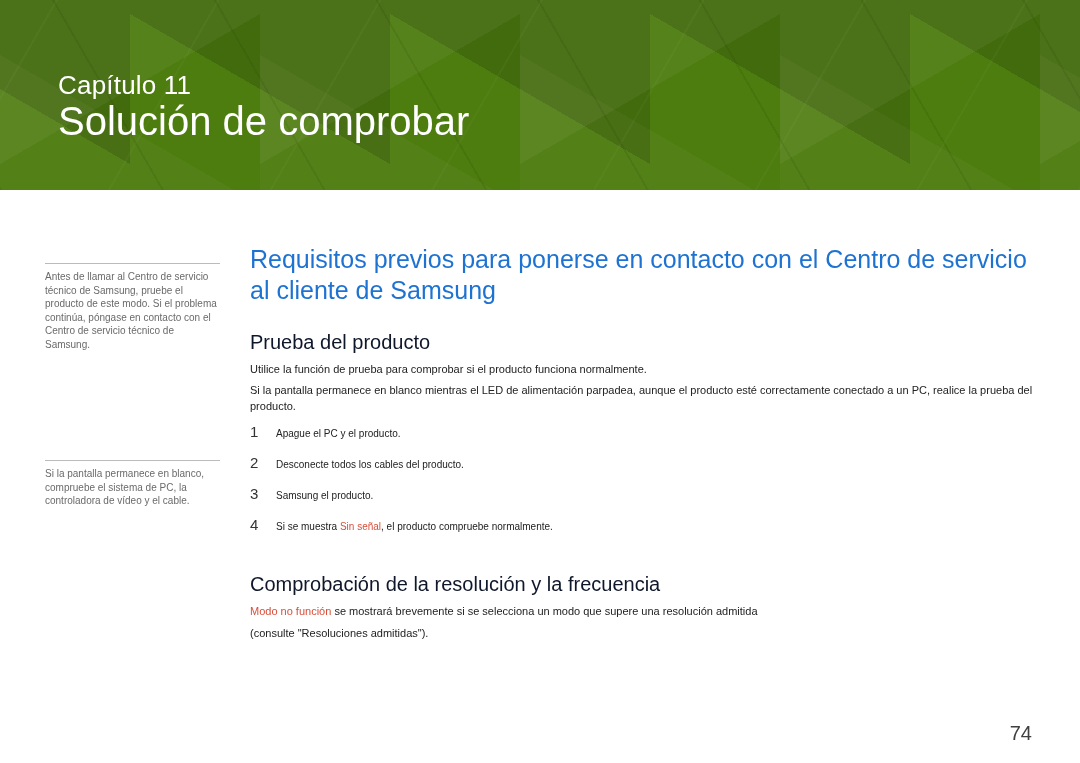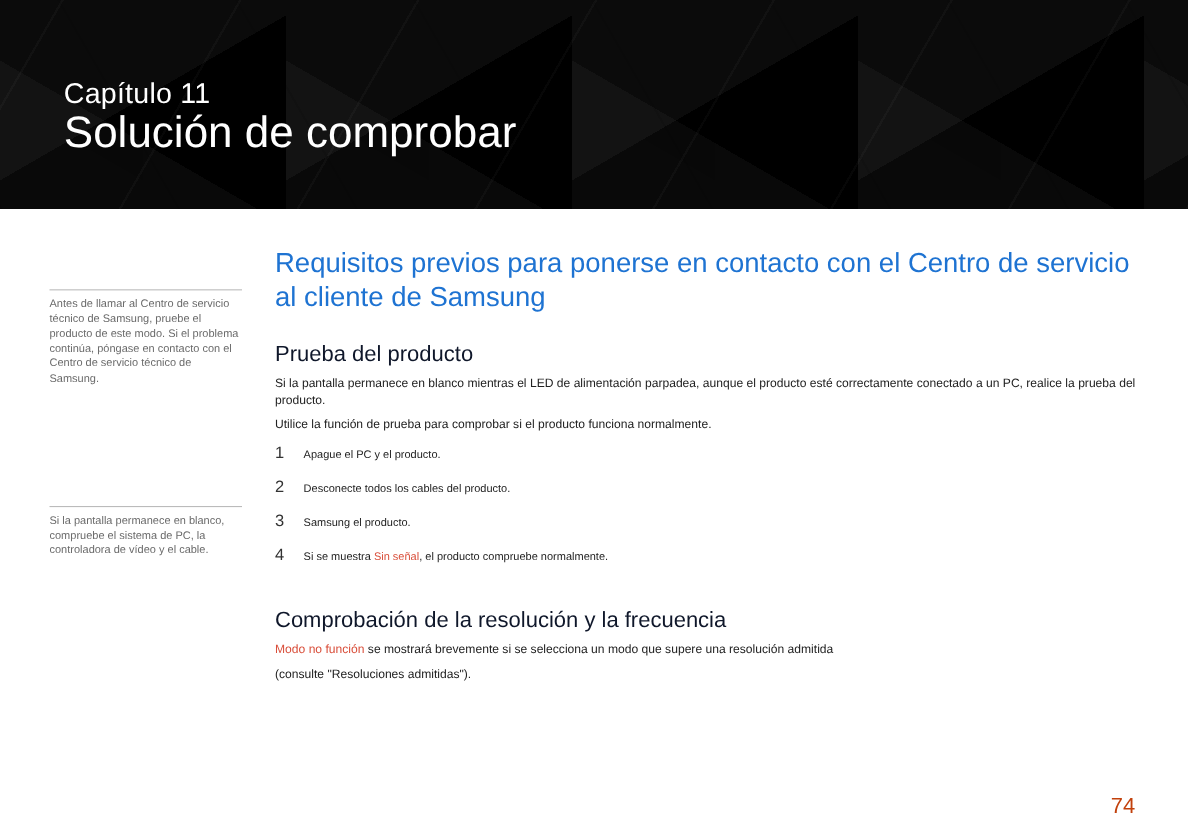--- a/index.html
+++ b/index.html
@@ -8,21 +8,21 @@
     height: 763px;
     font-family: Arial, Helvetica, sans-serif;
     background: #ffffff;
     position: relative;
     overflow: hidden;
     color: #222;
   }
   .hero {
     position: relative;
     height: 190px;
-    background: #000000;
+    background: #4d7c0f;
     overflow: hidden;
   }
   
   .hero::before {
     content: "";
     position: absolute;
     inset: 0;
     background:
       linear-gradient(150deg, rgba(255,255,255,0.05) 0 40%, transparent 40% 100%),
       linear-gradient(210deg, rgba(0,0,0,0.15) 0 40%, transparent 40% 100%),
@@ -55,21 +55,21 @@
   .chapter-title {
     font-size: 40px;
     font-weight: 500;
     margin-top: -2px;
   }
 
   .page-body {
     position: absolute;
     left: 0; right: 0;
     top: 190px; bottom: 0;
-    padding: 34px 45px 0 45px;
+    padding: 54px 45px 0 45px;
   }
   .side-note-1 { top: 263px; }
   .side-note-2 { top: 460px; }
   .side-note-1, .side-note-2 { position: absolute; }
   .side-rule {
     border-top: 1px solid #bbb;
     height: 0;
     margin-bottom: 6px;
     width: 175px;
   }
@@ -115,41 +115,41 @@
     font-size: 10px;
     color: #222;
   }
   .red { color: #d94e3a; }
   .section-gap { height: 26px; }
   .page-number {
     position: absolute;
     right: 48px;
     bottom: 18px;
     font-size: 20px;
-    color: #c2410c;
+    color: #404040;
   }
 </style>
 </head>
 <body>
 
 <div class="hero">
   <div class="hero-text">
     <div class="chapter-label">Capítulo 11</div>
     <div class="chapter-title">Solución de comprobar</div>
   </div>
 </div>
 
 <div class="page-body">
 
   <div class="main">
     <div class="h-primary">Requisitos previos para ponerse en contacto con el Centro de servicio al cliente de Samsung</div>
 
     <div class="h-secondary">Prueba del producto</div>
+    <div class="para">Utilice la función de prueba para comprobar si el producto funciona normalmente.</div>
     <div class="para">Si la pantalla permanece en blanco mientras el LED de alimentación parpadea, aunque el producto esté correctamente conectado a un PC, realice la prueba del producto.</div>
-    <div class="para">Utilice la función de prueba para comprobar si el producto funciona normalmente.</div>
 
     <div class="steps">
       <div class="step">
         <div class="step-num">1</div>
         <div class="step-text">Apague el PC y el producto.</div>
       </div>
       <div class="step">
         <div class="step-num">2</div>
         <div class="step-text">Desconecte todos los cables del producto.</div>
       </div>

